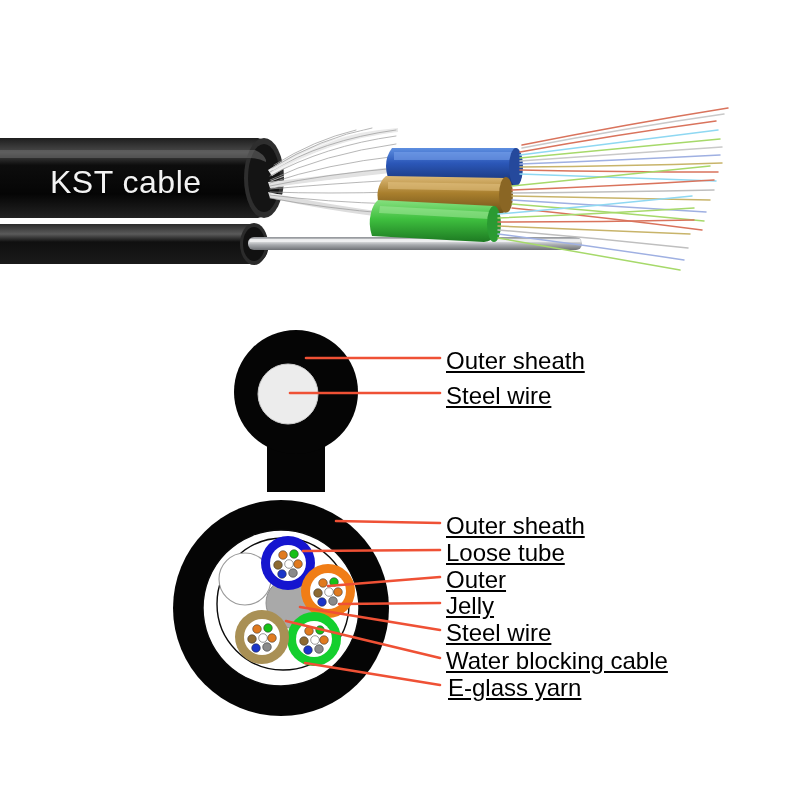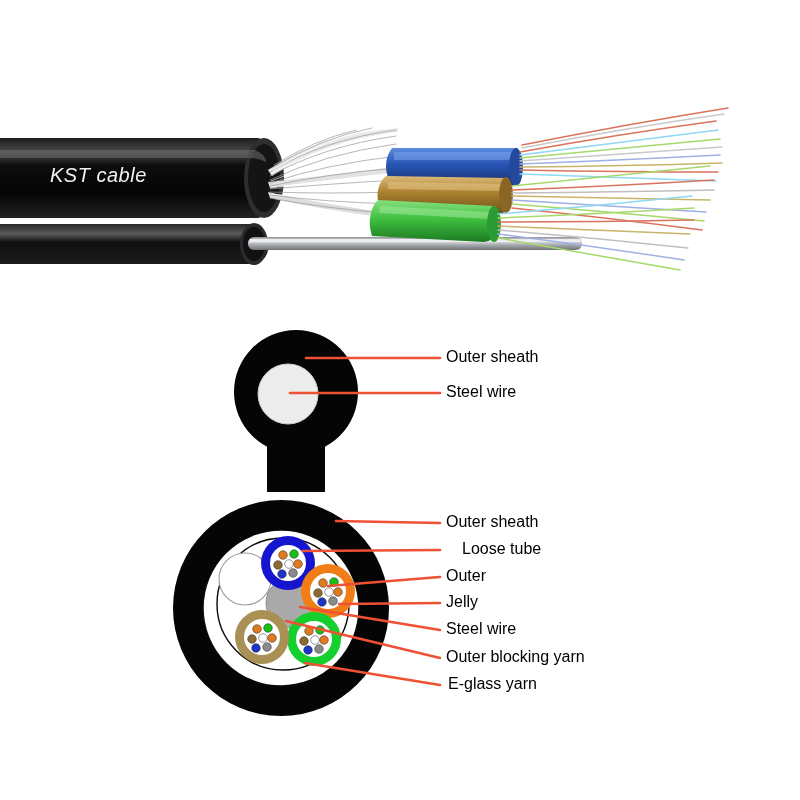--- a/index.html
+++ b/index.html
@@ -35,36 +35,36 @@
     top: 310px;
     width: 800px;
     height: 490px;
     background: #ffffff;
     overflow: hidden;
   }
   .brand-text {
     position: absolute;
     left: 50px;
     top: 164px;
-    font-size: 20px;
-    font-style: italic;
+    font-size: 32px;
     color: #f2f2f2;
     letter-spacing: 0.5px;
     font-family: "Liberation Sans", sans-serif;
     text-shadow: 0 1px 2px rgba(0,0,0,0.8);
     z-index: 20;
     white-space: nowrap;
   }
   .lbl {
     position: absolute;
-    font-size: 16px;
+    font-size: 24px;
     color: #000000;
     font-family: "Liberation Sans", sans-serif;
     white-space: nowrap;
     line-height: 1;
+    text-decoration: underline;
   }
   svg { display: block; }
 </style>
 </head>
 <body>
 
 <div id="page">
 
   <div class="photo-panel">
     <svg width="800" height="310" viewBox="0 0 800 310">
@@ -292,22 +292,22 @@
           <line x1="300" y1="607" x2="440" y2="630" stroke="#ef5135"></line>
           <line x1="286" y1="621" x2="440" y2="658" stroke="#ef5135"></line>
           <line x1="305" y1="663" x2="440" y2="685" stroke="#ef5135"></line>
         </g>
     </svg>
 
     <div id="label-layer">
         <div class="lbl" style="left: 446px; top: 39px;">Outer sheath</div>
         <div class="lbl" style="left: 446px; top: 74px;">Steel wire</div>
         <div class="lbl" style="left: 446px; top: 204px;">Outer sheath</div>
-        <div class="lbl" style="left: 446px; top: 231px; margin-left: 16px;">Loose tube</div>
+        <div class="lbl" style="left: 446px; top: 231px;">Loose tube</div>
         <div class="lbl" style="left: 446px; top: 258px;">Outer</div>
         <div class="lbl" style="left: 446px; top: 284px; text-align: center;">Jelly</div>
         <div class="lbl" style="left: 446px; top: 311px;">Steel wire</div>
-        <div class="lbl" style="left: 446px; top: 339px;">Outer blocking yarn</div>
+        <div class="lbl" style="left: 446px; top: 339px;">Water blocking cable</div>
         <div class="lbl" style="left: 448px; top: 366px;">E-glass yarn</div>
       </div>
   </div>
 
 </div>
 
 </body></html>

